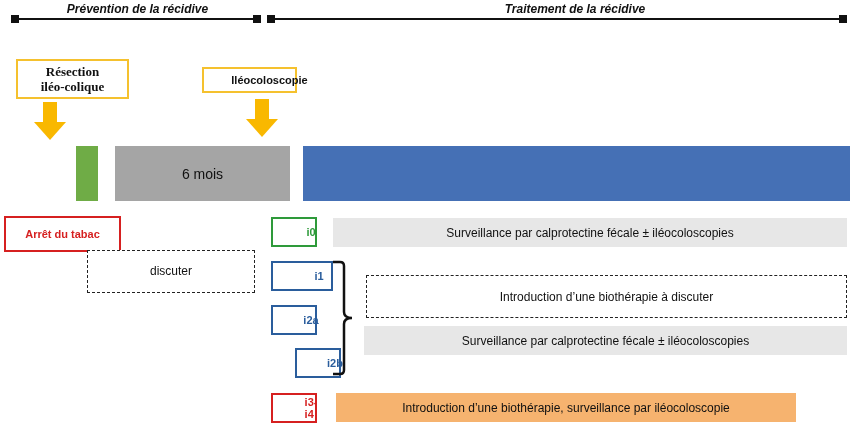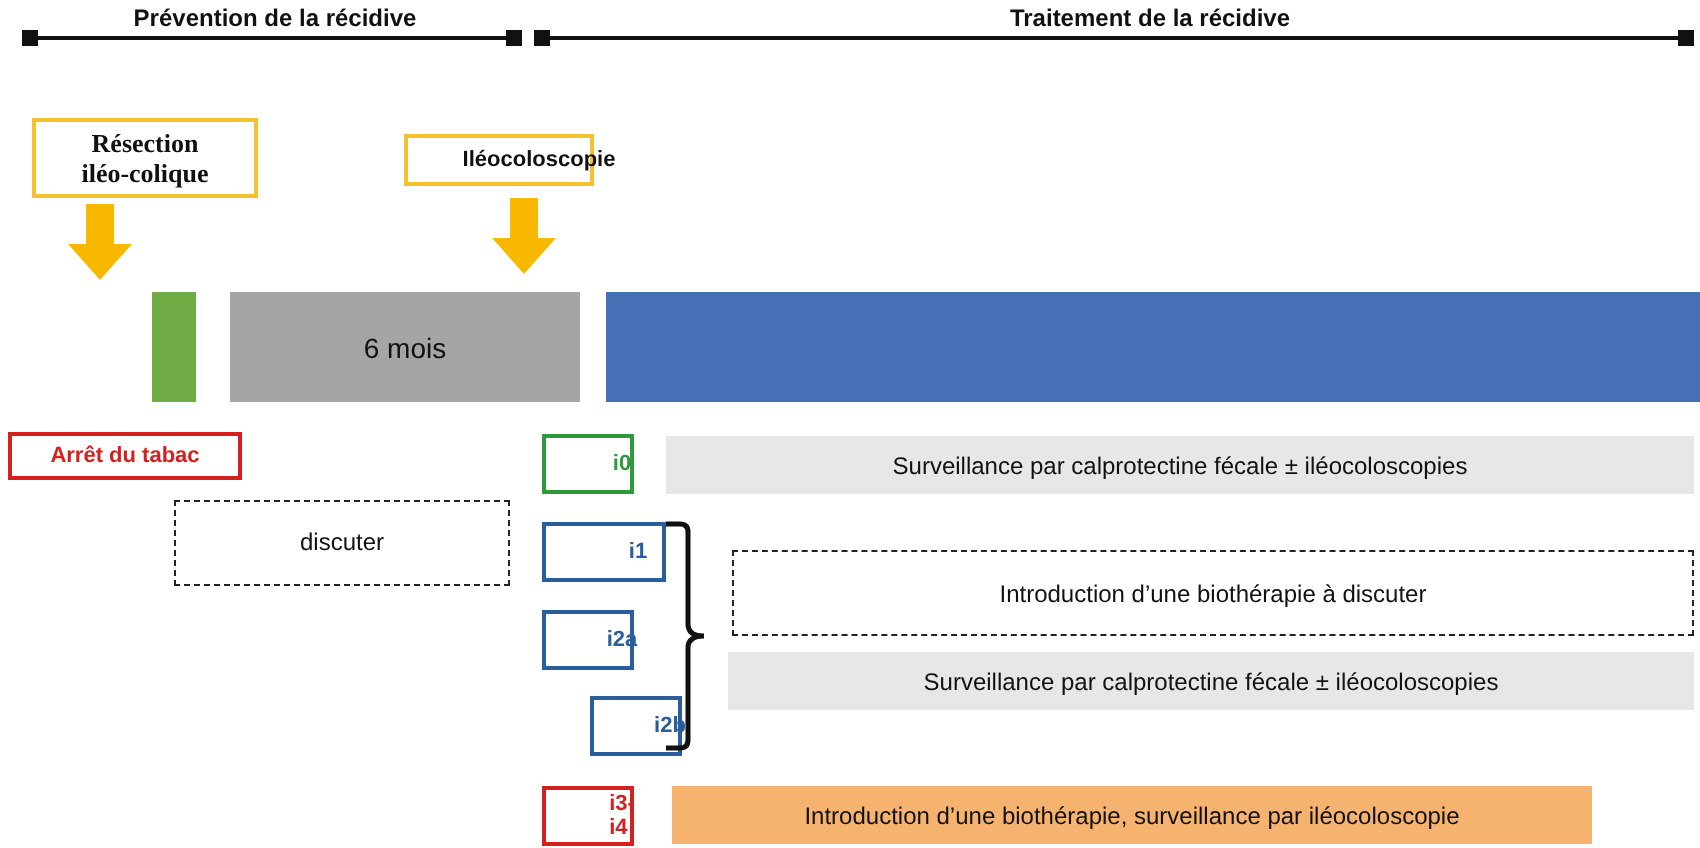--- a/index.html
+++ b/index.html
@@ -1,19 +1,19 @@
 <!DOCTYPE html>
 <html><head>
 <meta charset="utf-8">
 <style>
   html, body { margin:0; padding:0; background:#ffffff; }
   body { width:850px; height:424px; position:relative; overflow:hidden;
          font-family:"Liberation Sans", sans-serif; color:#111; }
   .abs { position:absolute; }
-  .phase-title { font-weight:bold; font-size:12px; text-align:center; }
+  .phase-title { font-weight:bold; font-size:12px; text-align:center;font-style:italic; }
   .hline { height:2px; background:#111; }
   .sq { width:8px; height:8px; background:#111; }
   .event-box { border:2px solid #f5c12e; background:#fff; font-weight:bold;
                display:flex; align-items:center; justify-content:center; text-align:center; box-sizing:border-box; }
   .bar { box-sizing:border-box; display:flex; align-items:center; justify-content:center; font-size:14px;margin-left:36px; }
   .grade { box-sizing:border-box; border:2px solid; background:#fff; font-weight:bold; font-size:11px;
            display:flex; align-items:center; justify-content:center;padding-left:34px; }
   .band { box-sizing:border-box; display:flex; align-items:center; justify-content:center; font-size:12px; }
   .dashed { border:1.5px dashed #222; background:#fff; }
 </style>
@@ -46,21 +46,21 @@
   <rect x="9" y="0" width="14" height="20" fill="#f9b800"></rect>
   <polygon points="0,20 32,20 16,38" fill="#f9b800"></polygon>
 </svg>
 
 <div class="abs bar" style="left:40px; top:146px; width:22px; height:55px; background:#6fac46;"></div>
 <div class="abs bar" style="left:79px; top:146px; width:175px; height:55px; background:#a5a5a5;">
   <span>6 mois</span>
 </div>
 <div class="abs bar" style="left:267px; top:146px; width:580px; height:55px; background:#4570b5;"></div>
 
-<div class="abs" style="left:4px; top:216px; width:117px; height:24px; box-sizing:border-box; border:2px solid #d62020; color:#d62020; font-weight:bold; font-size:11px; display:flex; align-items:center; justify-content:center;">
+<div class="abs" style="left:4px; top:216px; width:117px; height:36px; box-sizing:border-box; border:2px solid #d62020; color:#d62020; font-weight:bold; font-size:11px; display:flex; align-items:center; justify-content:center;">
   <span>Arrêt du tabac</span>
 </div>
 <div class="abs dashed" style="left:87px; top:250px; width:168px; height:43px; box-sizing:border-box; display:flex; flex-direction:column; align-items:center; justify-content:center; font-size:12px; line-height:15px;">
   <span>discuter</span>
 </div>
 
 <div class="abs grade" style="left:271px; top:217px; width:46px; height:30px; border-color:#2e9a3a; color:#2e9a3a;">
   <span>i0</span>
 </div>
 <div class="abs grade" style="left:271px; top:261px; width:62px; height:30px; border-color:#2a5d9c; color:#2a5d9c;">

